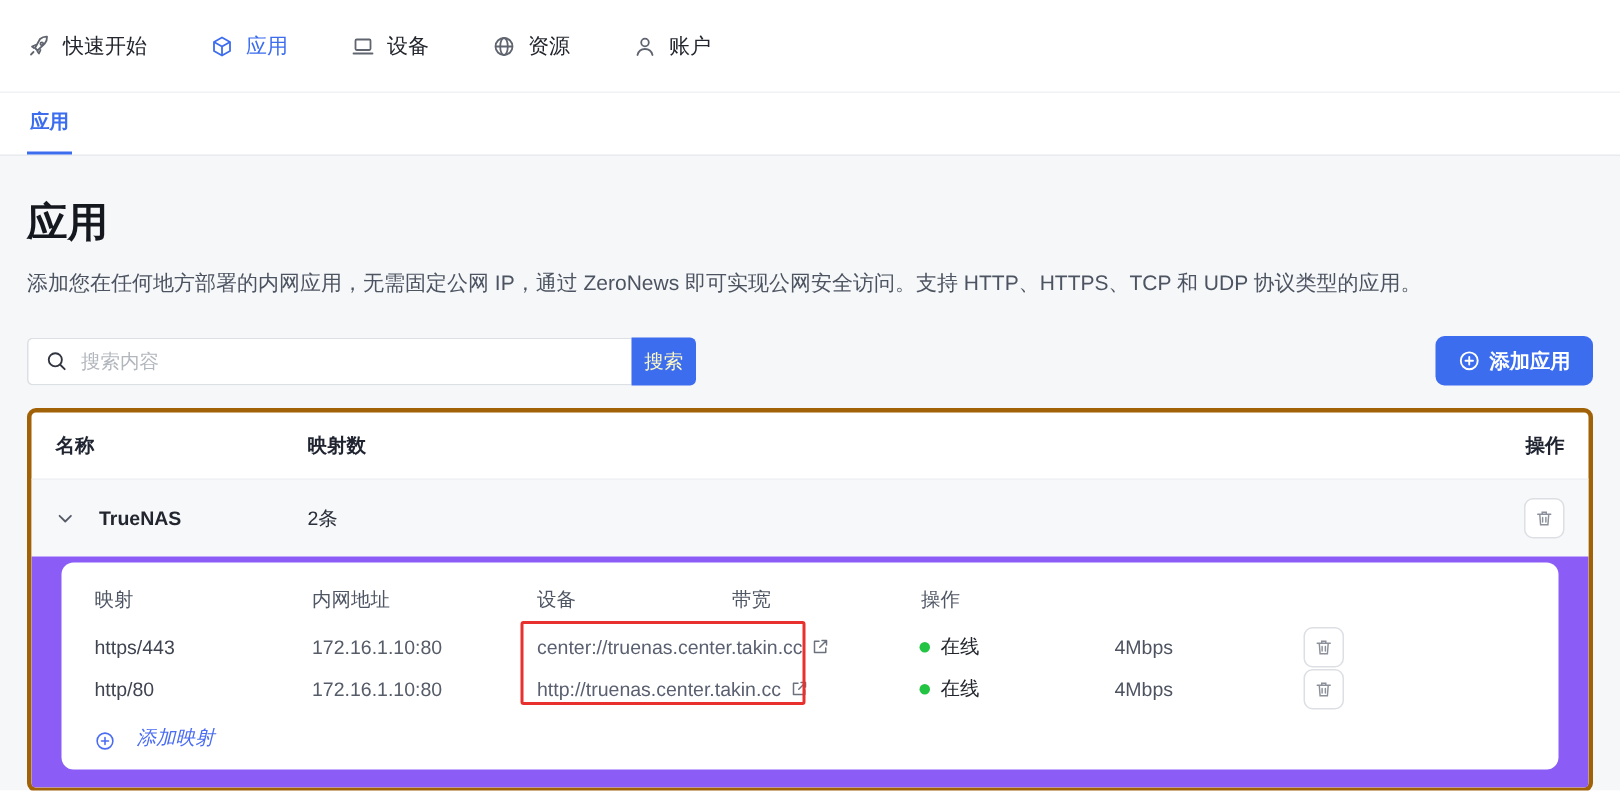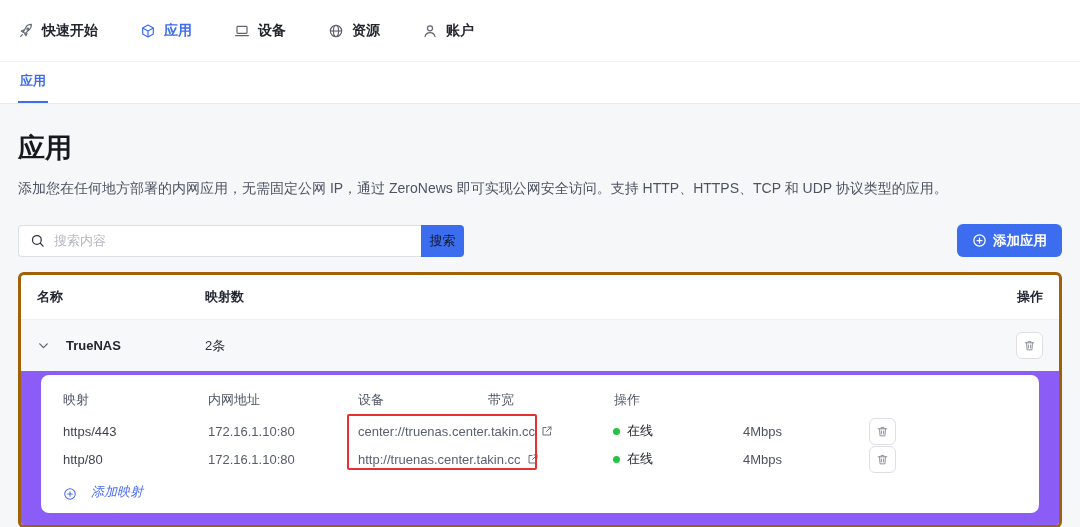--- a/index.html
+++ b/index.html
@@ -4,21 +4,21 @@
 <style>
   * { margin:0; padding:0; box-sizing:border-box; }
   html,body { width:1080px; height:527px; overflow:hidden;
     font-family:"Liberation Sans","DejaVu Sans",sans-serif; background:#fff; }
   svg { display:block; }
 
   
   .topnav { height:62px; background:#fff; display:flex; align-items:center;
     padding:0 18px; gap:42px; border-bottom:1px solid #f1f2f4; }
   .nav-item { display:flex; align-items:center; gap:8px; font-size:14px;
-    font-weight:700; color:#23262e; cursor:pointer;text-align:right; }
+    font-weight:400; color:#23262e; cursor:pointer;text-align:right; }
   .nav-item .nicon { color:#5f646e; }
   .nav-item.active, .nav-item.active .nicon { color:#3d6def; }
 
   
   .tabbar { height:42px; background:#fff; border-bottom:1px solid #e8eaee;
     padding:0 18px; display:flex; align-items:flex-end; }
   .tab { font-size:13px; font-weight:600; color:#3d6def; padding:0 2px 11px;
     border-bottom:2px solid #3d6def; cursor:pointer; }
 
   
@@ -27,21 +27,21 @@
   .page-desc { font-size:14px; color:#4d5461; margin-bottom:26px; }
 
   .toolbar { display:flex; justify-content:space-between; align-items:center; margin-bottom:15px; }
   .search-group { display:flex; width:446px; height:32px; }
   .search-box { flex:1; background:#fff; border:1px solid #dcdfe4; border-right:none;
     border-radius:4px 0 0 4px; display:flex; align-items:center; padding:0 11px; gap:9px; }
   .search-box .sicon { color:#303540; }
   .search-box input { border:none; outline:none; flex:1; font-size:13px; color:#333;
     font-family:inherit; background:transparent; }
   .search-box input::placeholder { color:#b2b6bd; }
-  .search-btn { width:43px; background:#3d6def; color:#0f172a; border:none; font-size:13px;
+  .search-btn { width:43px; background:#3d6def; color:#fef9c3; border:none; font-size:13px;
     border-radius:0 4px 4px 0; cursor:pointer; font-family:inherit; }
   .add-btn { height:33px; padding:0 15px; background:#3d6def; color:#fff; border:none;
     border-radius:6px; display:flex; align-items:center; gap:6px; font-size:13.5px;
     font-weight:700; cursor:pointer; font-family:inherit; }
 
   
   .card { background:#fff; border:3px solid #a16207; border-radius:6px; overflow:hidden; }
   .thead { display:flex; align-items:center; height:44px; padding:0 16px;
     font-size:13px; font-weight:700; color:#1f2430; }
   .col-name { width:168px; }

